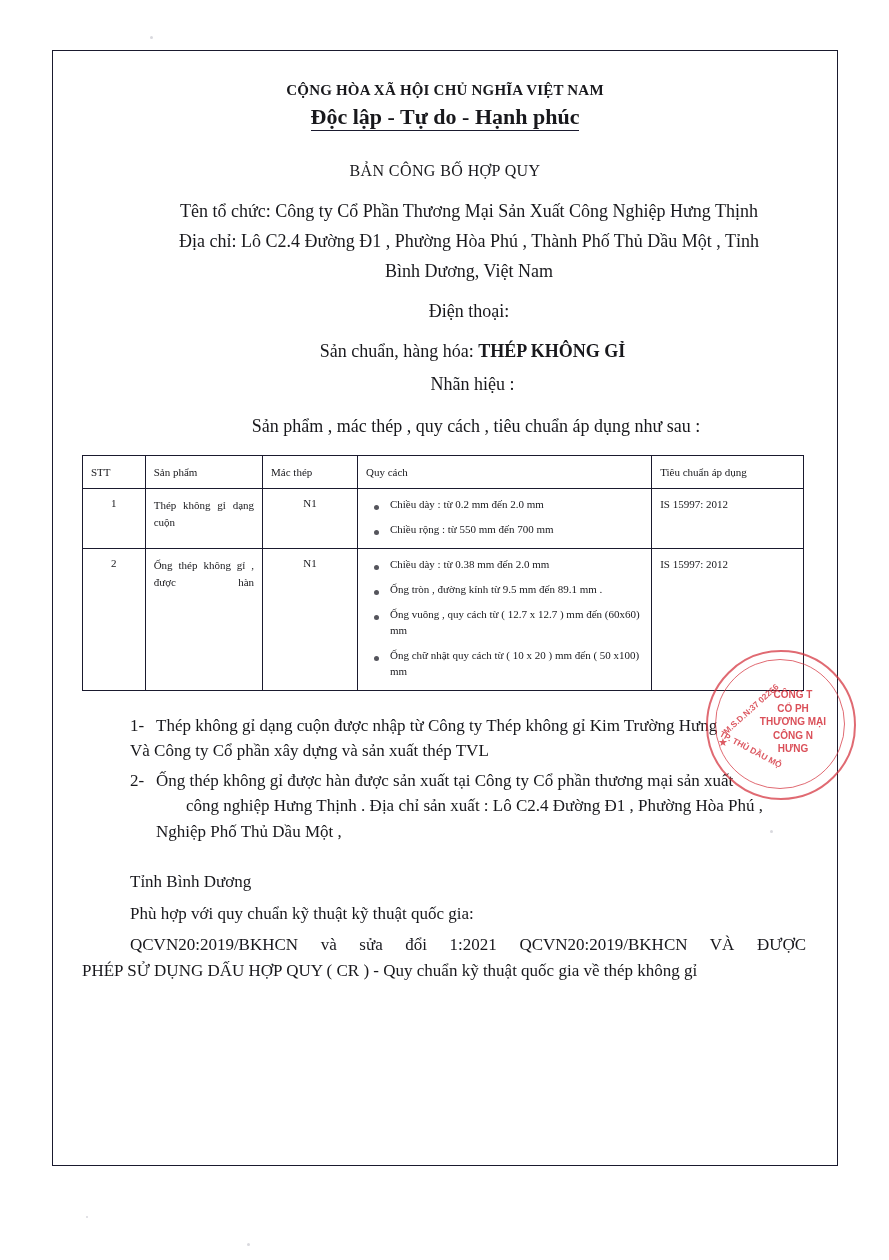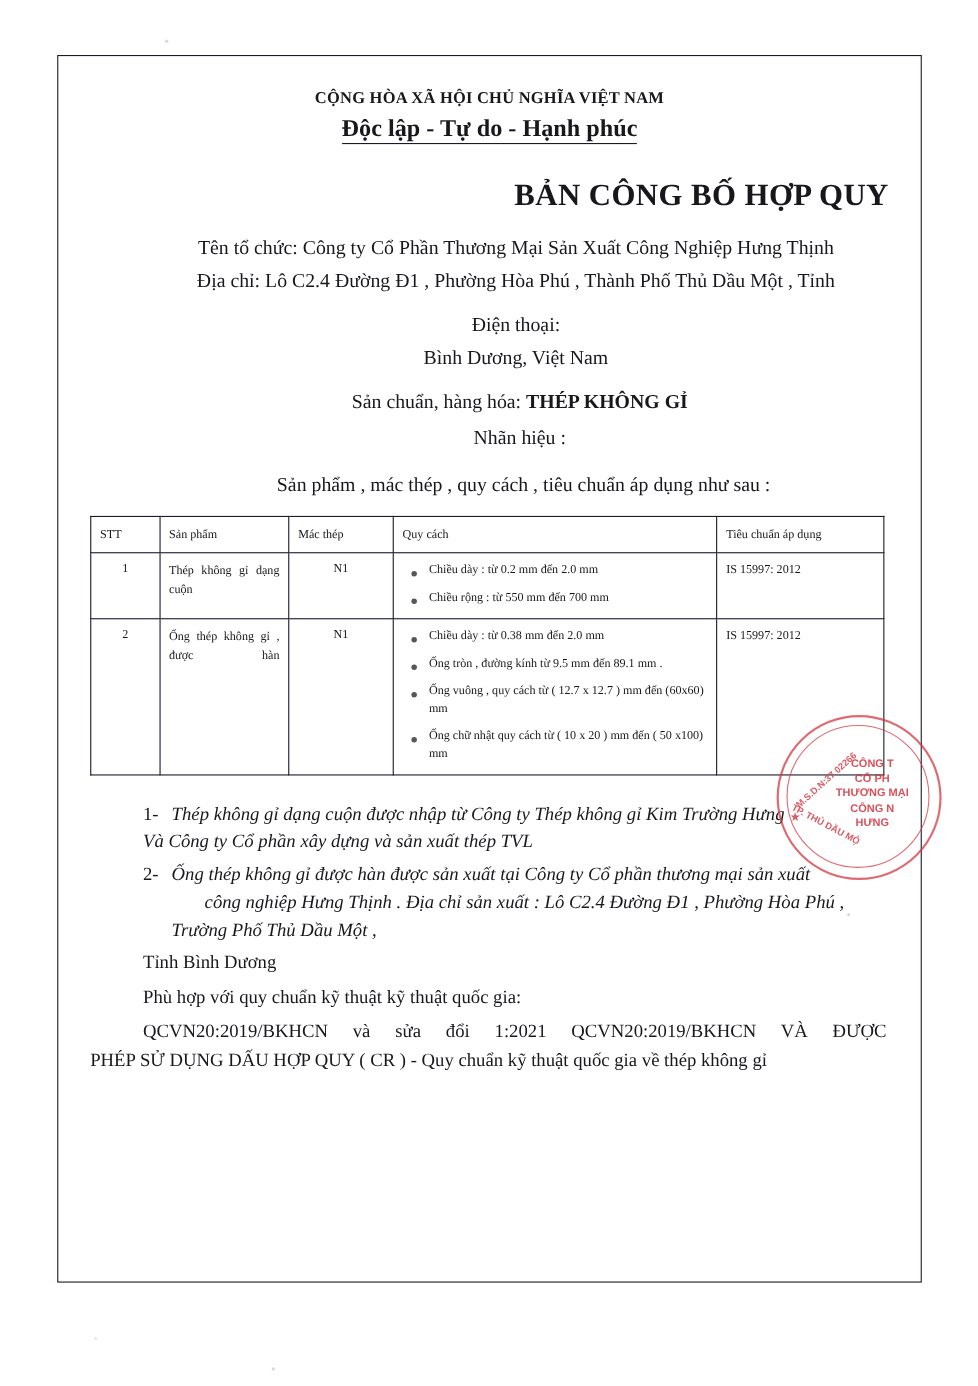--- a/index.html
+++ b/index.html
@@ -48,25 +48,24 @@
     font-size: 22px;
     font-weight: bold;
     margin-top: 5px;
   }
   .national-motto span {
     border-bottom: 1.3px solid #1a1a2e;
     padding-bottom: 1px;
   }
 
   .doc-title {
-    font-size: 28px;
-    font-weight: bold;
+    font-size: 16px;
+    font-weight: normal;
     margin-top: 32px;
     letter-spacing: 0.4px;
-    text-align: right;
   }
   .doc-number {
     font-size: 17px;
     margin-top: 10px;
   }
 
   .info-block {
     margin-top: 18px;
     font-size: 18px;
     line-height: 1.55;
@@ -142,27 +141,27 @@
   }
   .note-item {
     display: flex;
     margin-bottom: 4px;
     padding-left: 48px;
   }
   .note-num {
     width: 26px;
     flex: 0 0 26px;
   }
-  .note-text { flex: 1; font-style: italic; }
+  .note-text { flex: 1; }
   .note-text .cont { display: block; }
   .note-text .cont.i1 { margin-left: 0px; }
   .note-text .cont.i2 { margin-left: 30px; }
 
   .tail {
-    margin-top: 4px;
+    margin-top: 25px;
     font-size: 17px;
     line-height: 1.5;
   }
   .tail .l1 { padding-left: 48px; }
   .tail .l2 { padding-left: 48px; margin-top: 6px; }
   .tail .l3 {
     padding-left: 48px;
     margin-top: 6px;
     text-align: justify;
     text-align-last: justify;
@@ -251,22 +250,22 @@
 <div class="doc-body">
 
   <div class="center national-title">CỘNG HÒA XÃ HỘI CHỦ NGHĨA VIỆT NAM</div>
   <div class="center national-motto"><span>Độc lập - Tự do - Hạnh phúc</span></div>
 
   <div class="center doc-title">BẢN CÔNG BỐ HỢP QUY</div>
 
   <div class="info-block">
     <div class="info-line">Tên tổ chức: Công ty Cổ Phần Thương Mại Sản Xuất Công Nghiệp Hưng Thịnh</div>
     <div class="info-line">Địa chỉ: Lô C2.4 Đường Đ1 , Phường Hòa Phú , Thành Phố Thủ Dầu Một , Tỉnh</div>
+    <div class="info-line hang">Bình Dương, Việt Nam</div>
     <div class="info-line phone">Điện thoại:</div>
-    <div class="info-line hang">Bình Dương, Việt Nam</div>
     <div class="info-line product"><span>Sản chuẩn, hàng hóa: </span><span class="strong">THÉP KHÔNG GỈ</span></div>
     <div class="info-line brand">Nhãn hiệu :</div>
     <div class="info-line note">Sản phẩm , mác thép , quy cách , tiêu chuẩn áp dụng như sau :</div>
   </div>
 
   <table class="spec">
     <thead>
       <tr>
         <th class="c-stt">STT</th>
         <th class="c-prod">Sản phẩm</th>
@@ -311,21 +310,21 @@
       <div class="note-text">
         <span class="cont i1">Thép không gỉ dạng cuộn được nhập từ Công ty Thép không gỉ Kim Trường Hưng</span>
         <span class="cont" style="margin-left:-26px">Và Công ty Cổ phần xây dựng và sản xuất thép TVL</span>
       </div>
     </div>
     <div class="note-item">
       <div class="note-num">2-</div>
       <div class="note-text">
         <span class="cont i1">Ống thép không gỉ được hàn được sản xuất tại Công ty Cổ phần thương mại sản xuất</span>
         <span class="cont i2">công nghiệp Hưng Thịnh . Địa chỉ sản xuất : Lô C2.4 Đường Đ1 , Phường Hòa Phú ,</span>
-        <span class="cont">Trường Phố Thủ Dầu Một ,</span>
+        <span class="cont">Nghiệp Phố Thủ Dầu Một ,</span>
       </div>
     </div>
   </div>
 
   <div class="tail">
     <div class="l1">Tỉnh Bình Dương</div>
     <div class="l2">Phù hợp với quy chuẩn kỹ thuật kỹ thuật quốc gia:</div>
     <div class="l3">QCVN20:2019/BKHCN và sửa đổi 1:2021  QCVN20:2019/BKHCN VÀ ĐƯỢC</div>
     <div class="l4">PHÉP SỬ DỤNG DẤU HỢP QUY ( CR ) -  Quy chuẩn kỹ thuật quốc gia về thép không gỉ</div>
   </div>

